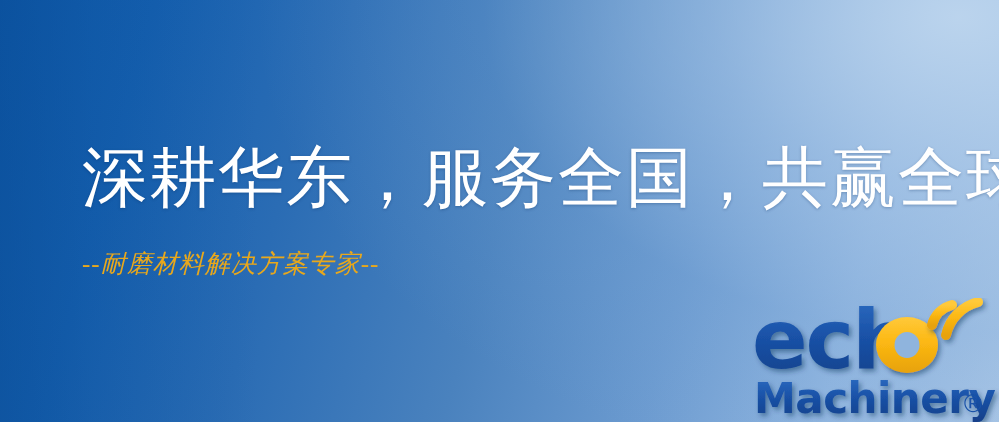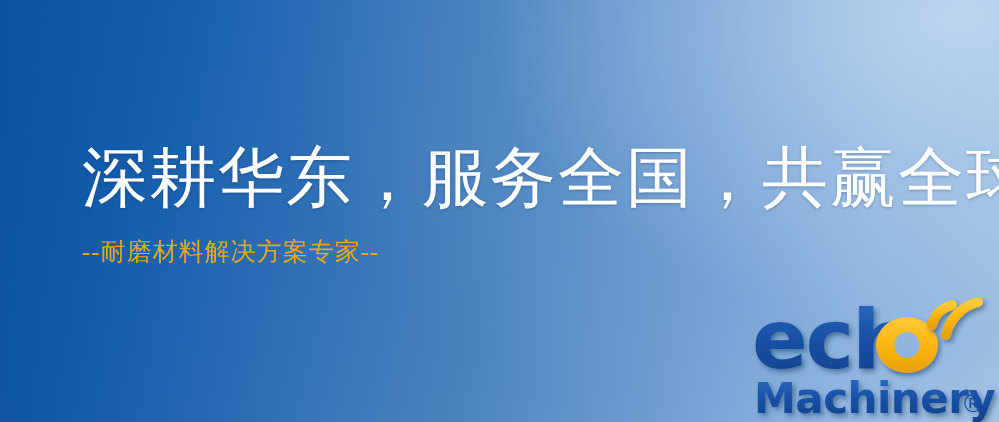--- a/index.html
+++ b/index.html
@@ -64,27 +64,28 @@
     font-family:"Liberation Serif", "DejaVu Serif", serif;
     font-size:66px;
     line-height:1.08;
     color:#ffffff;
     letter-spacing:2px;
     white-space:nowrap;
     text-shadow:0 1px 3px rgba(0,40,90,0.30);
   }
 
   .subline {
-    margin-top:24px;
+    margin-top:36px;
     font-family:"Liberation Serif", "DejaVu Serif", serif;
     font-size:25px;
     line-height:1.2;
     color:#e8a81c;
     letter-spacing:1px;
     white-space:nowrap;
+    font-style:italic;
   }
 
   
   .logo {
     position:absolute;
     left:752px;
     top:298px;
     width:247px;
     height:124px;
   }

